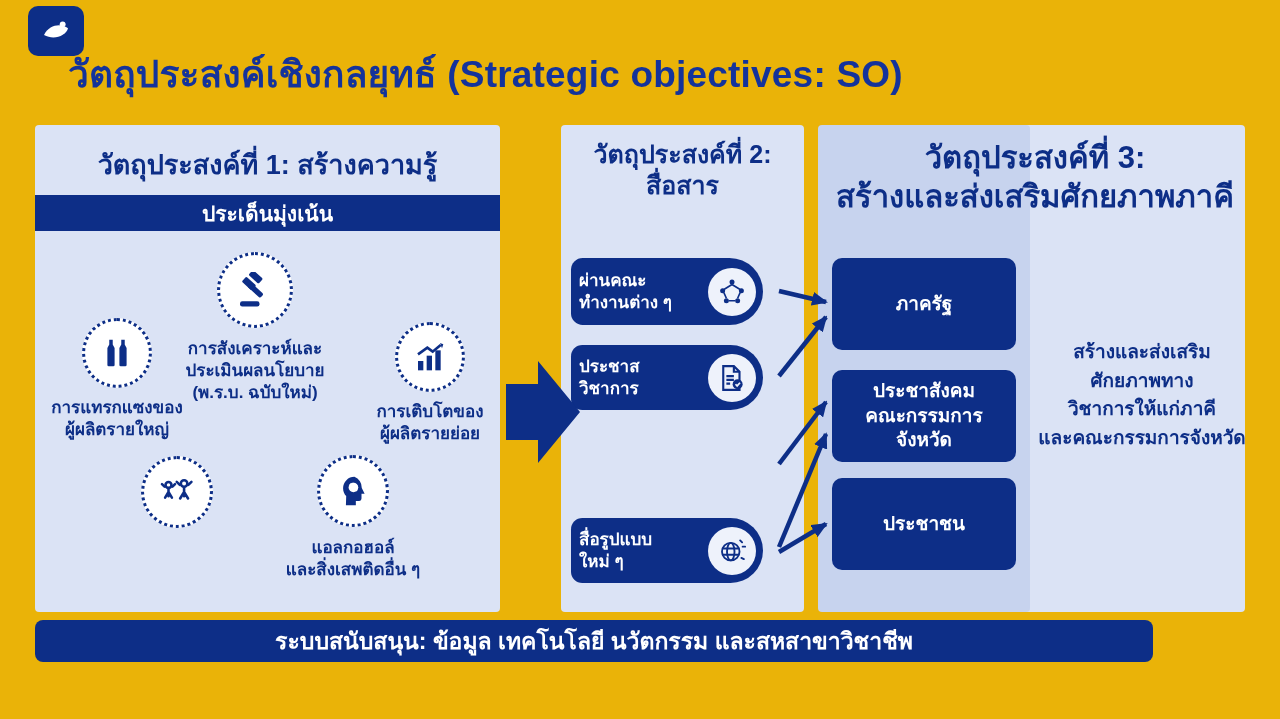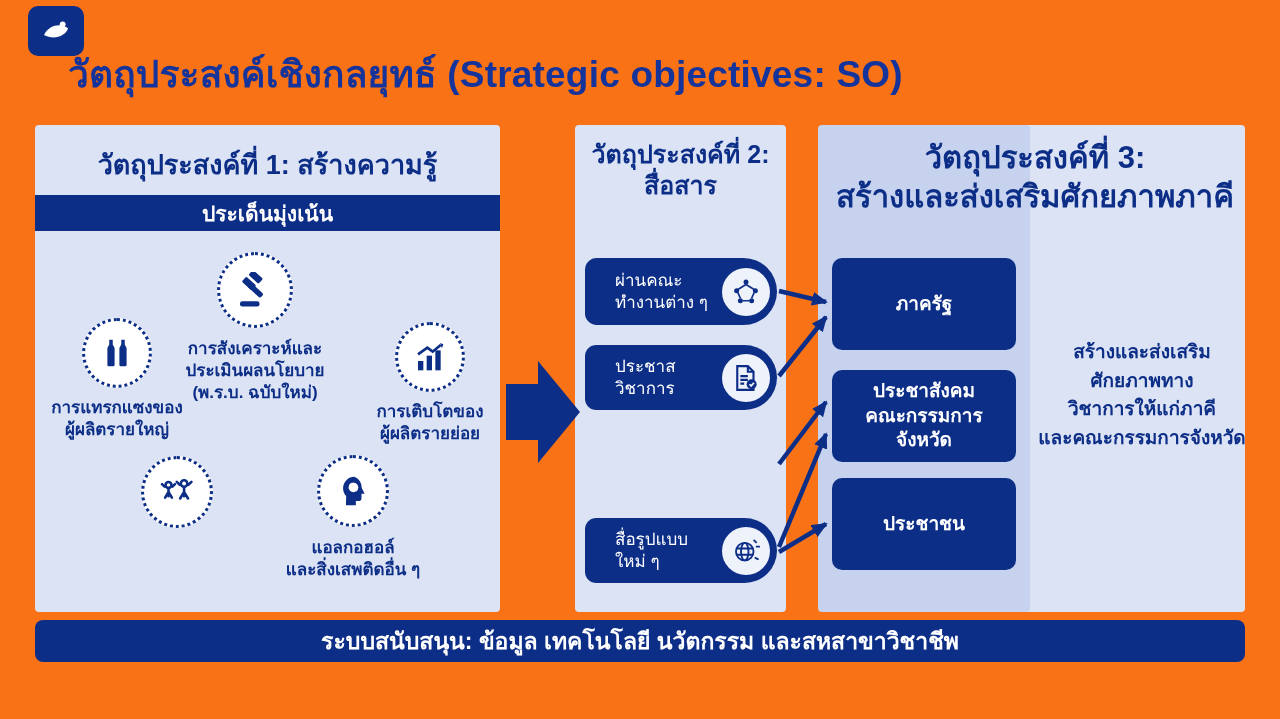--- a/index.html
+++ b/index.html
@@ -1,55 +1,55 @@
 <!DOCTYPE html>
 <html lang="th"><head>
 <meta charset="utf-8">
 <style>
   *{margin:0;padding:0;box-sizing:border-box}
   html,body{width:1280px;height:719px;overflow:hidden}
   body{background:#ffffff;font-family:"Liberation Sans","DejaVu Sans",sans-serif;color:#0d2e87}
-  .stage{position:relative;width:1280px;height:719px;background:#f97316}
+  .stage{position:relative;width:1280px;height:719px;background:#eab308}
   [data-bind]{white-space:pre-line}
 
   .logo{position:absolute;left:28px;top:6px;width:56px;height:50px;background:#0d2e87;border-radius:10px;
         display:flex;align-items:center;justify-content:center}
   .title{position:absolute;left:68px;top:44px;font-size:37px;font-weight:800;color:#14339b;letter-spacing:.2px}
 
   .panel{position:absolute;border-radius:4px;background:#dbe3f5}
   .panel1{left:35px;top:125px;width:465px;height:487px}
-  .panel2{left:575px;top:125px;width:211px;height:487px}
+  .panel2{left:561px;top:125px;width:243px;height:487px}
   .panel3-outer{left:822px;top:125px;width:423px;height:487px}
   .panel3-inner{position:absolute;left:818px;top:125px;width:212px;height:487px;background:#c7d3ee;border-radius:4px}
 
   .p1-header{position:absolute;top:18px;left:0;right:0;text-align:center;font-size:27px;font-weight:800;color:#0d2e87}
   .p1-bar{position:absolute;top:70px;left:0;right:0;height:36px;background:#0d2e87;color:#fff;
           font-size:21px;font-weight:700;display:flex;align-items:center;justify-content:center}
 
   .circle{position:absolute;border:3px dotted #0d2e87;border-radius:50%;background:#ffffff;
           display:flex;align-items:center;justify-content:center;color:#0d2e87}
   .c-label{position:absolute;text-align:center;font-weight:800;color:#0d2e87;font-size:17px;line-height:1.28}
 
   .p2-header{position:absolute;top:14px;left:0;right:0;text-align:center;font-size:25px;font-weight:800;
              color:#0d2e87;line-height:1.25}
   .pill{position:absolute;left:10px;width:192px;background:#0d2e87;border-radius:14px 40px 40px 14px;
         color:#fff;display:flex;align-items:center}
-  .pill-text{padding-left:30px;font-size:17px;font-weight:400;line-height:1.25;flex:1}
+  .pill-text{padding-left:8px;font-size:17px;font-weight:700;line-height:1.25;flex:1}
   .pill-icon{width:48px;height:48px;border-radius:50%;background:#eef2fb;color:#0d2e87;
              display:flex;align-items:center;justify-content:center;margin-right:7px;flex:none}
 
   .p3-header{position:absolute;left:830px;top:139px;width:410px;text-align:center;font-size:31px;font-weight:800;
              color:#0d2e87;line-height:1.25}
   .box{position:absolute;left:14px;width:184px;height:92px;background:#0d2e87;border-radius:10px;color:#fff;
        display:flex;align-items:center;justify-content:center;text-align:center;font-weight:700;font-size:19px;line-height:1.3}
   .box1{top:133px}.box2{top:245px}.box3{top:353px}
   .side-note{position:absolute;left:1036px;top:338px;width:212px;text-align:center;font-size:19px;font-weight:800;
              color:#0d2e87;line-height:1.5}
 
-  .footer{position:absolute;left:35px;top:620px;width:1210px;height:42px;background:#0d2e87;border-radius:8px;
+  .footer{position:absolute;left:35px;top:620px;width:1118px;height:42px;background:#0d2e87;border-radius:8px;
           color:#fff;display:flex;align-items:center;justify-content:center;font-size:23px;font-weight:700}
 
   .arrows{position:absolute;left:0;top:0;pointer-events:none}
 </style>
 </head>
 <body>
 
 <div class="stage">
 
   <div class="logo">

